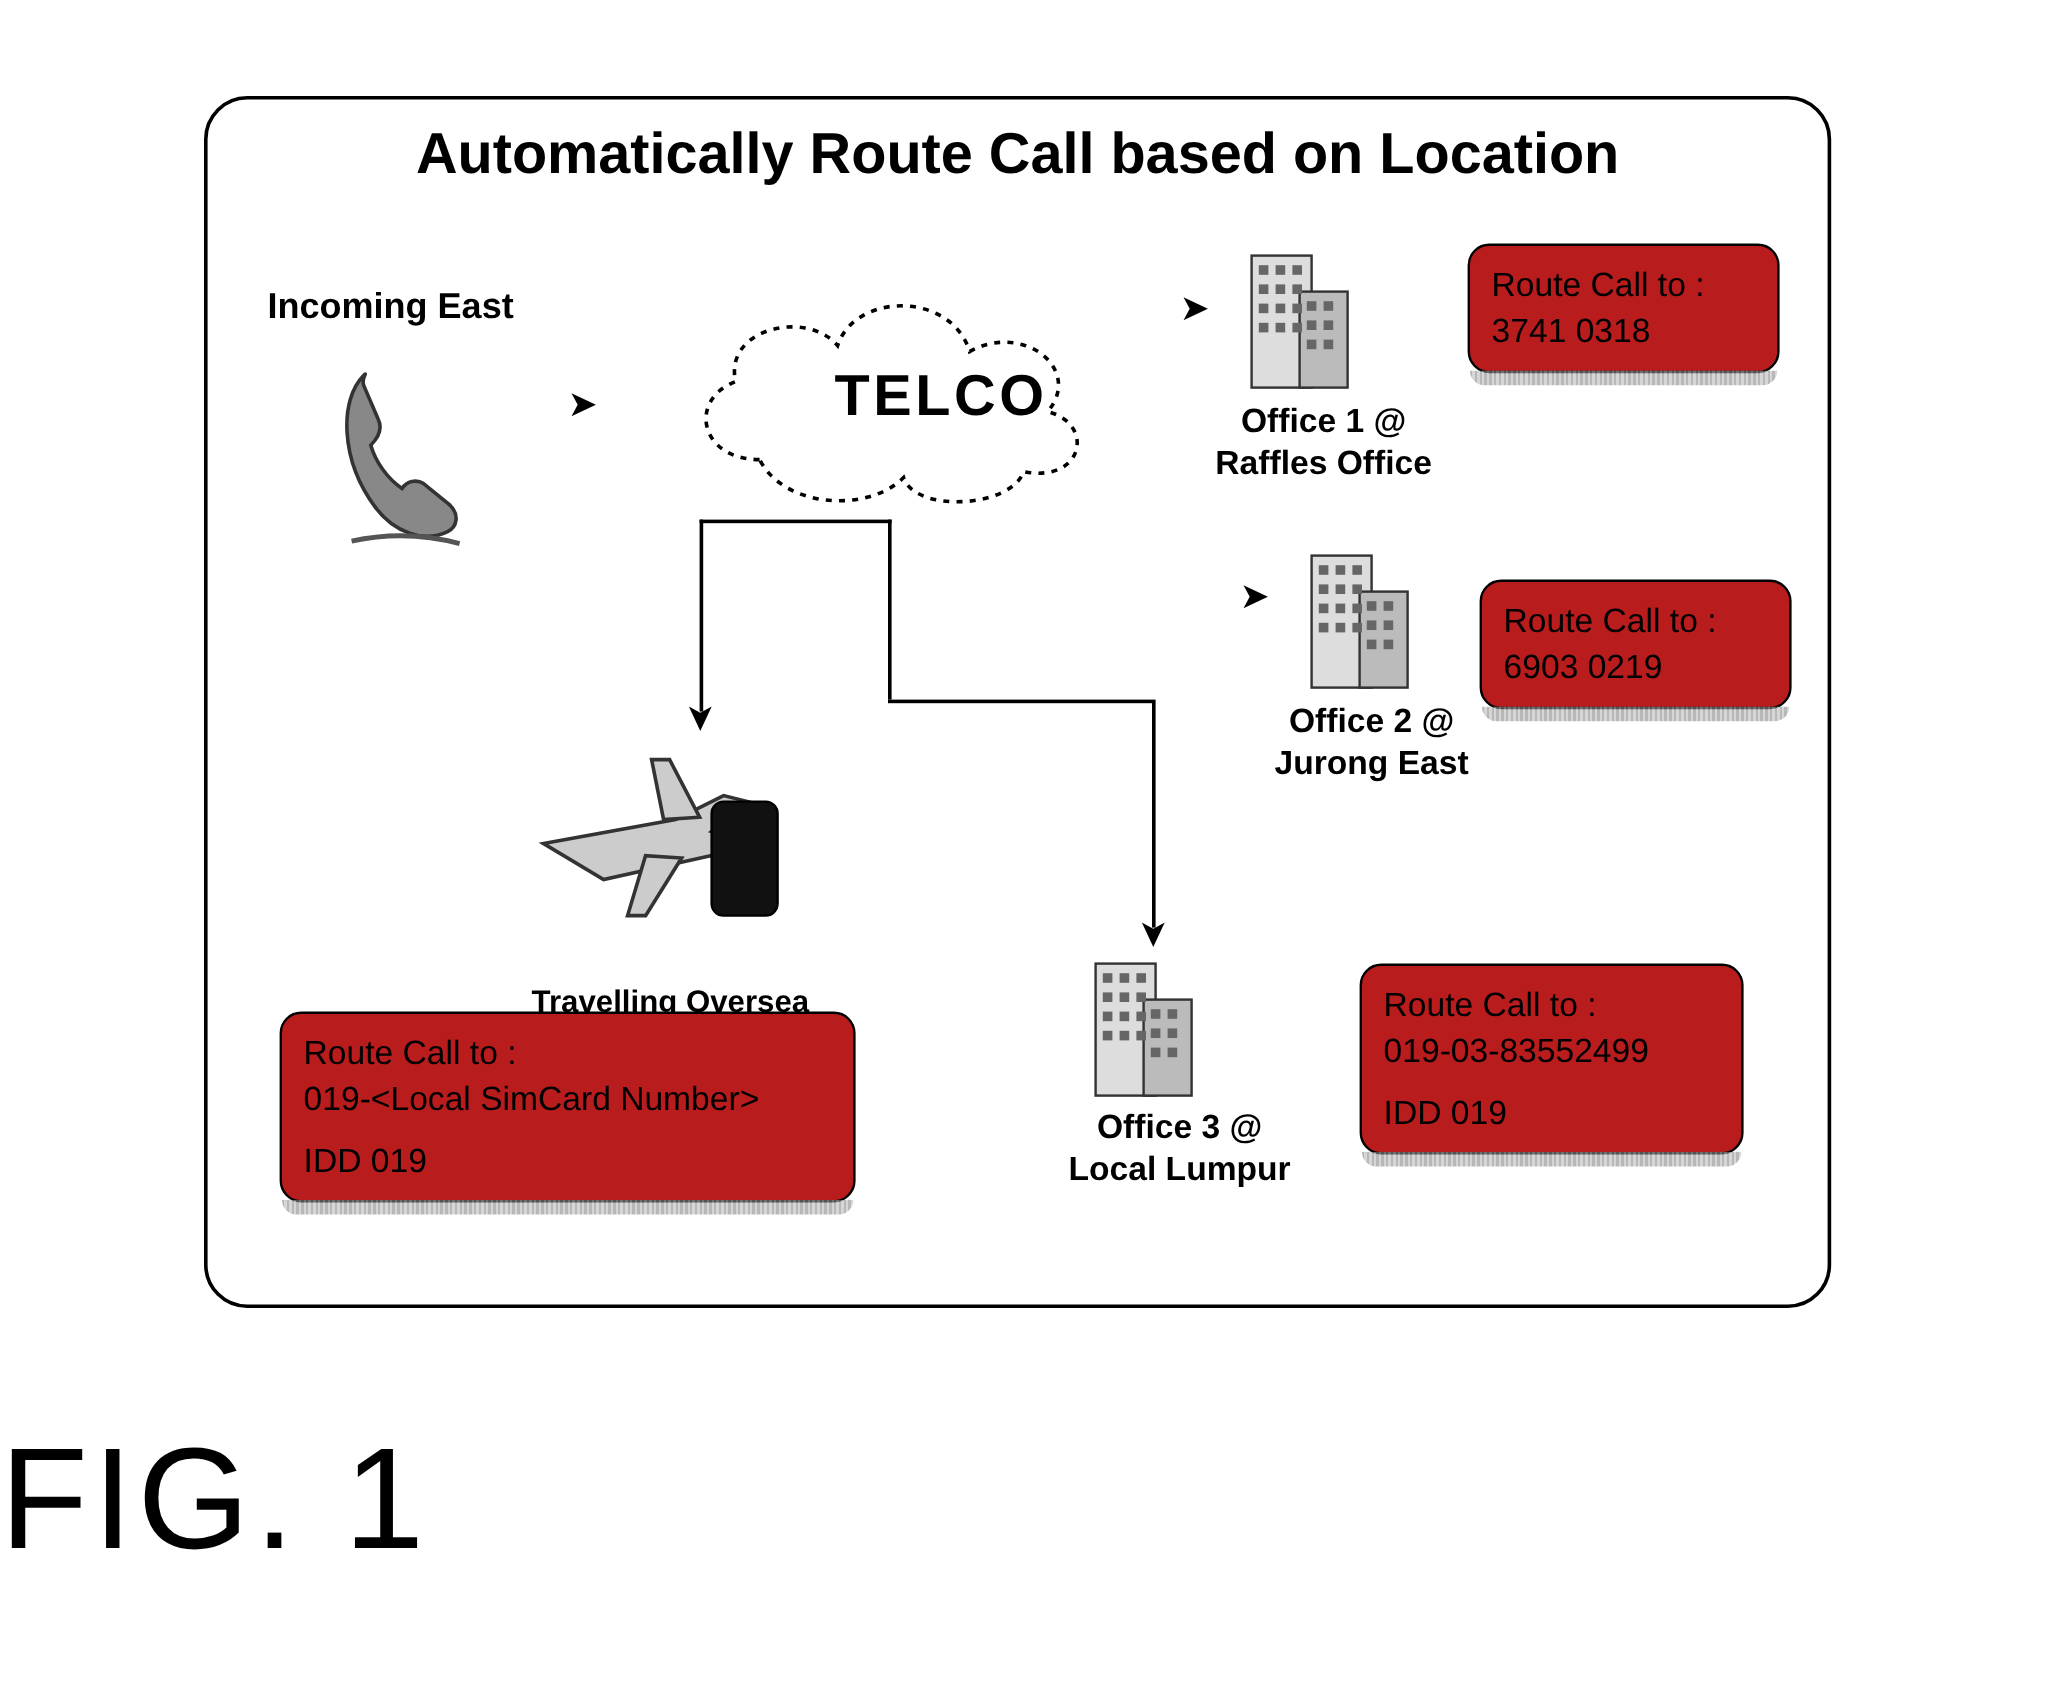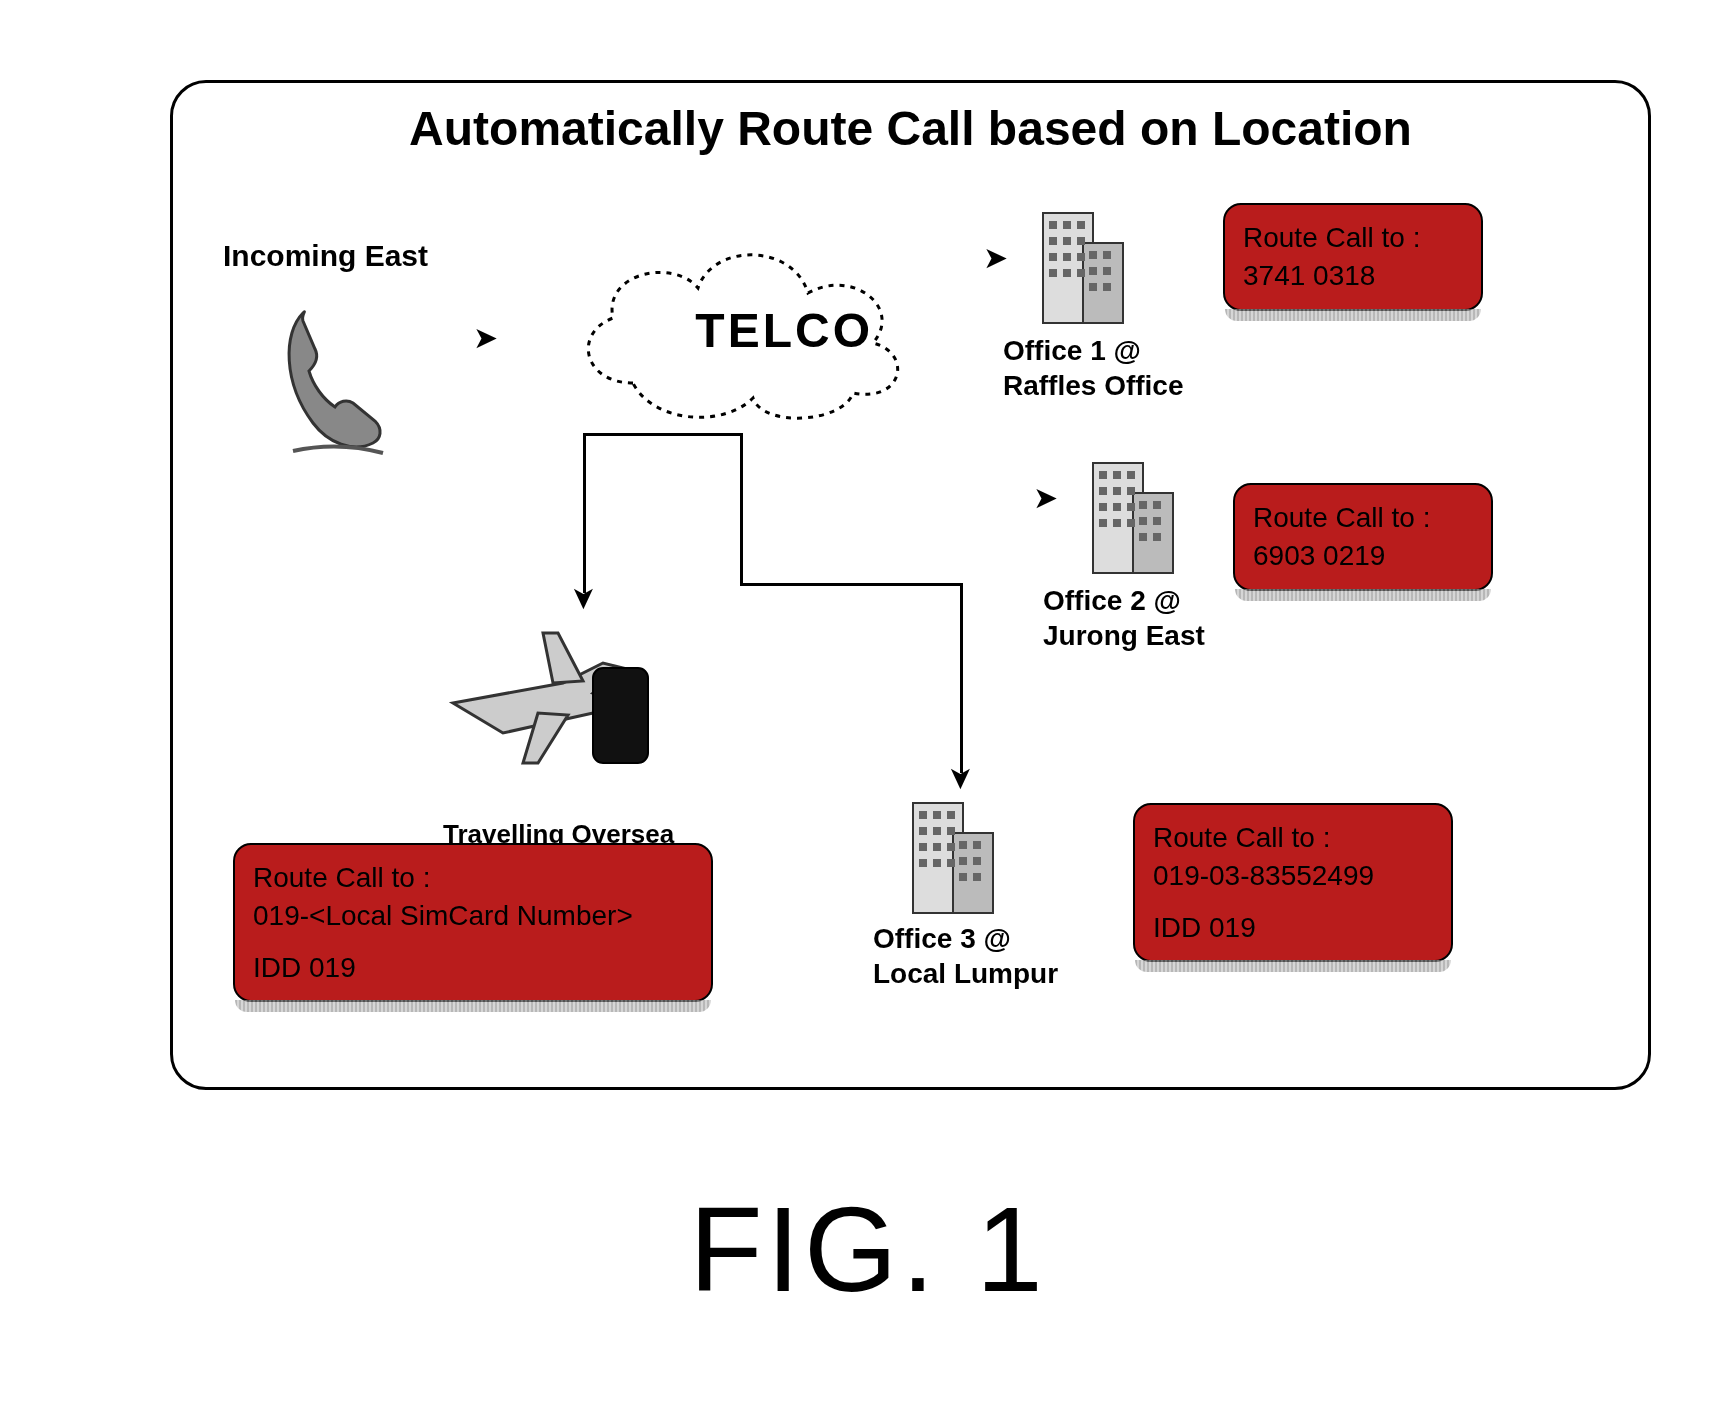--- a/index.html
+++ b/index.html
@@ -13,36 +13,34 @@
   }
   .stage {
     position: relative;
     width: 1718px;
     height: 1408px;
   }
   .panel {
     position: absolute;
     left: 170px;
     top: 80px;
-    width: 1481px;
+    width: 1356px;
     height: 1010px;
     border: 3px solid #000;
     border-radius: 36px;
     box-sizing: border-box;
   }
   .fig-caption {
     position: absolute;
     left: 0;
     width: 1686px;
     top: 1180px;
-    text-align: center;
     font-size: 120px;
     letter-spacing: 4px;
     font-family: Arial, Helvetica, sans-serif;
-    padding-left: 25px;
   }
   .title {
     position: absolute;
     left: 0;
     width: 100%;
     top: 18px;
     text-align: center;
     font-size: 48px;
     font-weight: bold;
   }
@@ -78,20 +76,21 @@
     color: #000;
   }
   .arrow-line {
     position: absolute;
     background: #000;
   }
   .office-label {
     position: absolute;
     font-size: 28px;
     font-weight: bold;
+    text-align: center;
     line-height: 1.25;
   }
   .travel-label {
     position: absolute;
     font-size: 26px;
     font-weight: bold;
     margin-top: 28px;
   }
   .route-box {
     position: absolute;

